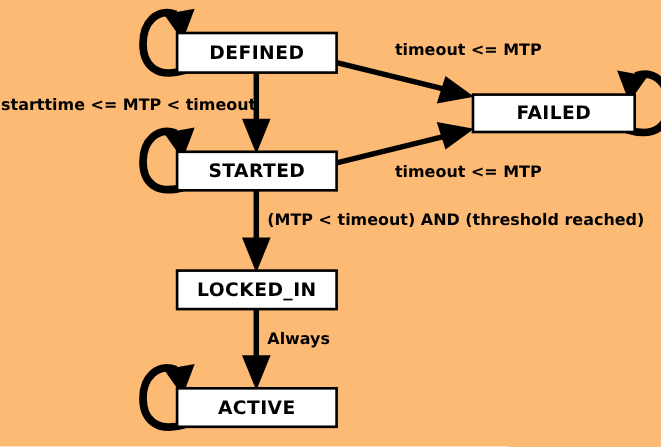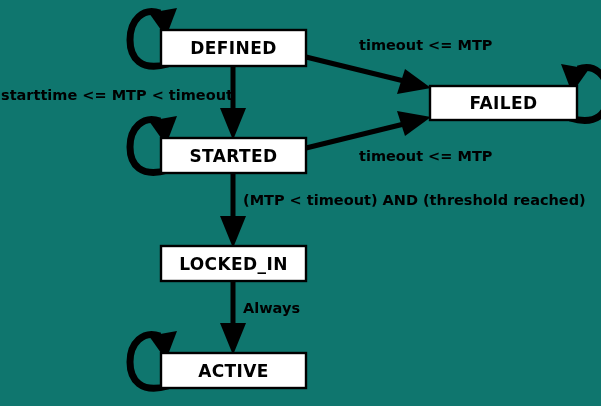--- a/index.html
+++ b/index.html
@@ -10,21 +10,21 @@
   body {
     width: 601px;
     height: 406px;
     overflow: hidden;
     font-family: "DejaVu Sans", sans-serif;
   }
   #diagram-root {
     position: relative;
     width: 601px;
     height: 406px;
-    background: #0f766e;
+    background: #fdba74;
   }
   svg#state-diagram {
     display: block;
     width: 601px;
     height: 406px;
   }
   .state-box-rect {
     fill: #ffffff;
     stroke: #000000;
     stroke-width: 2.4;

